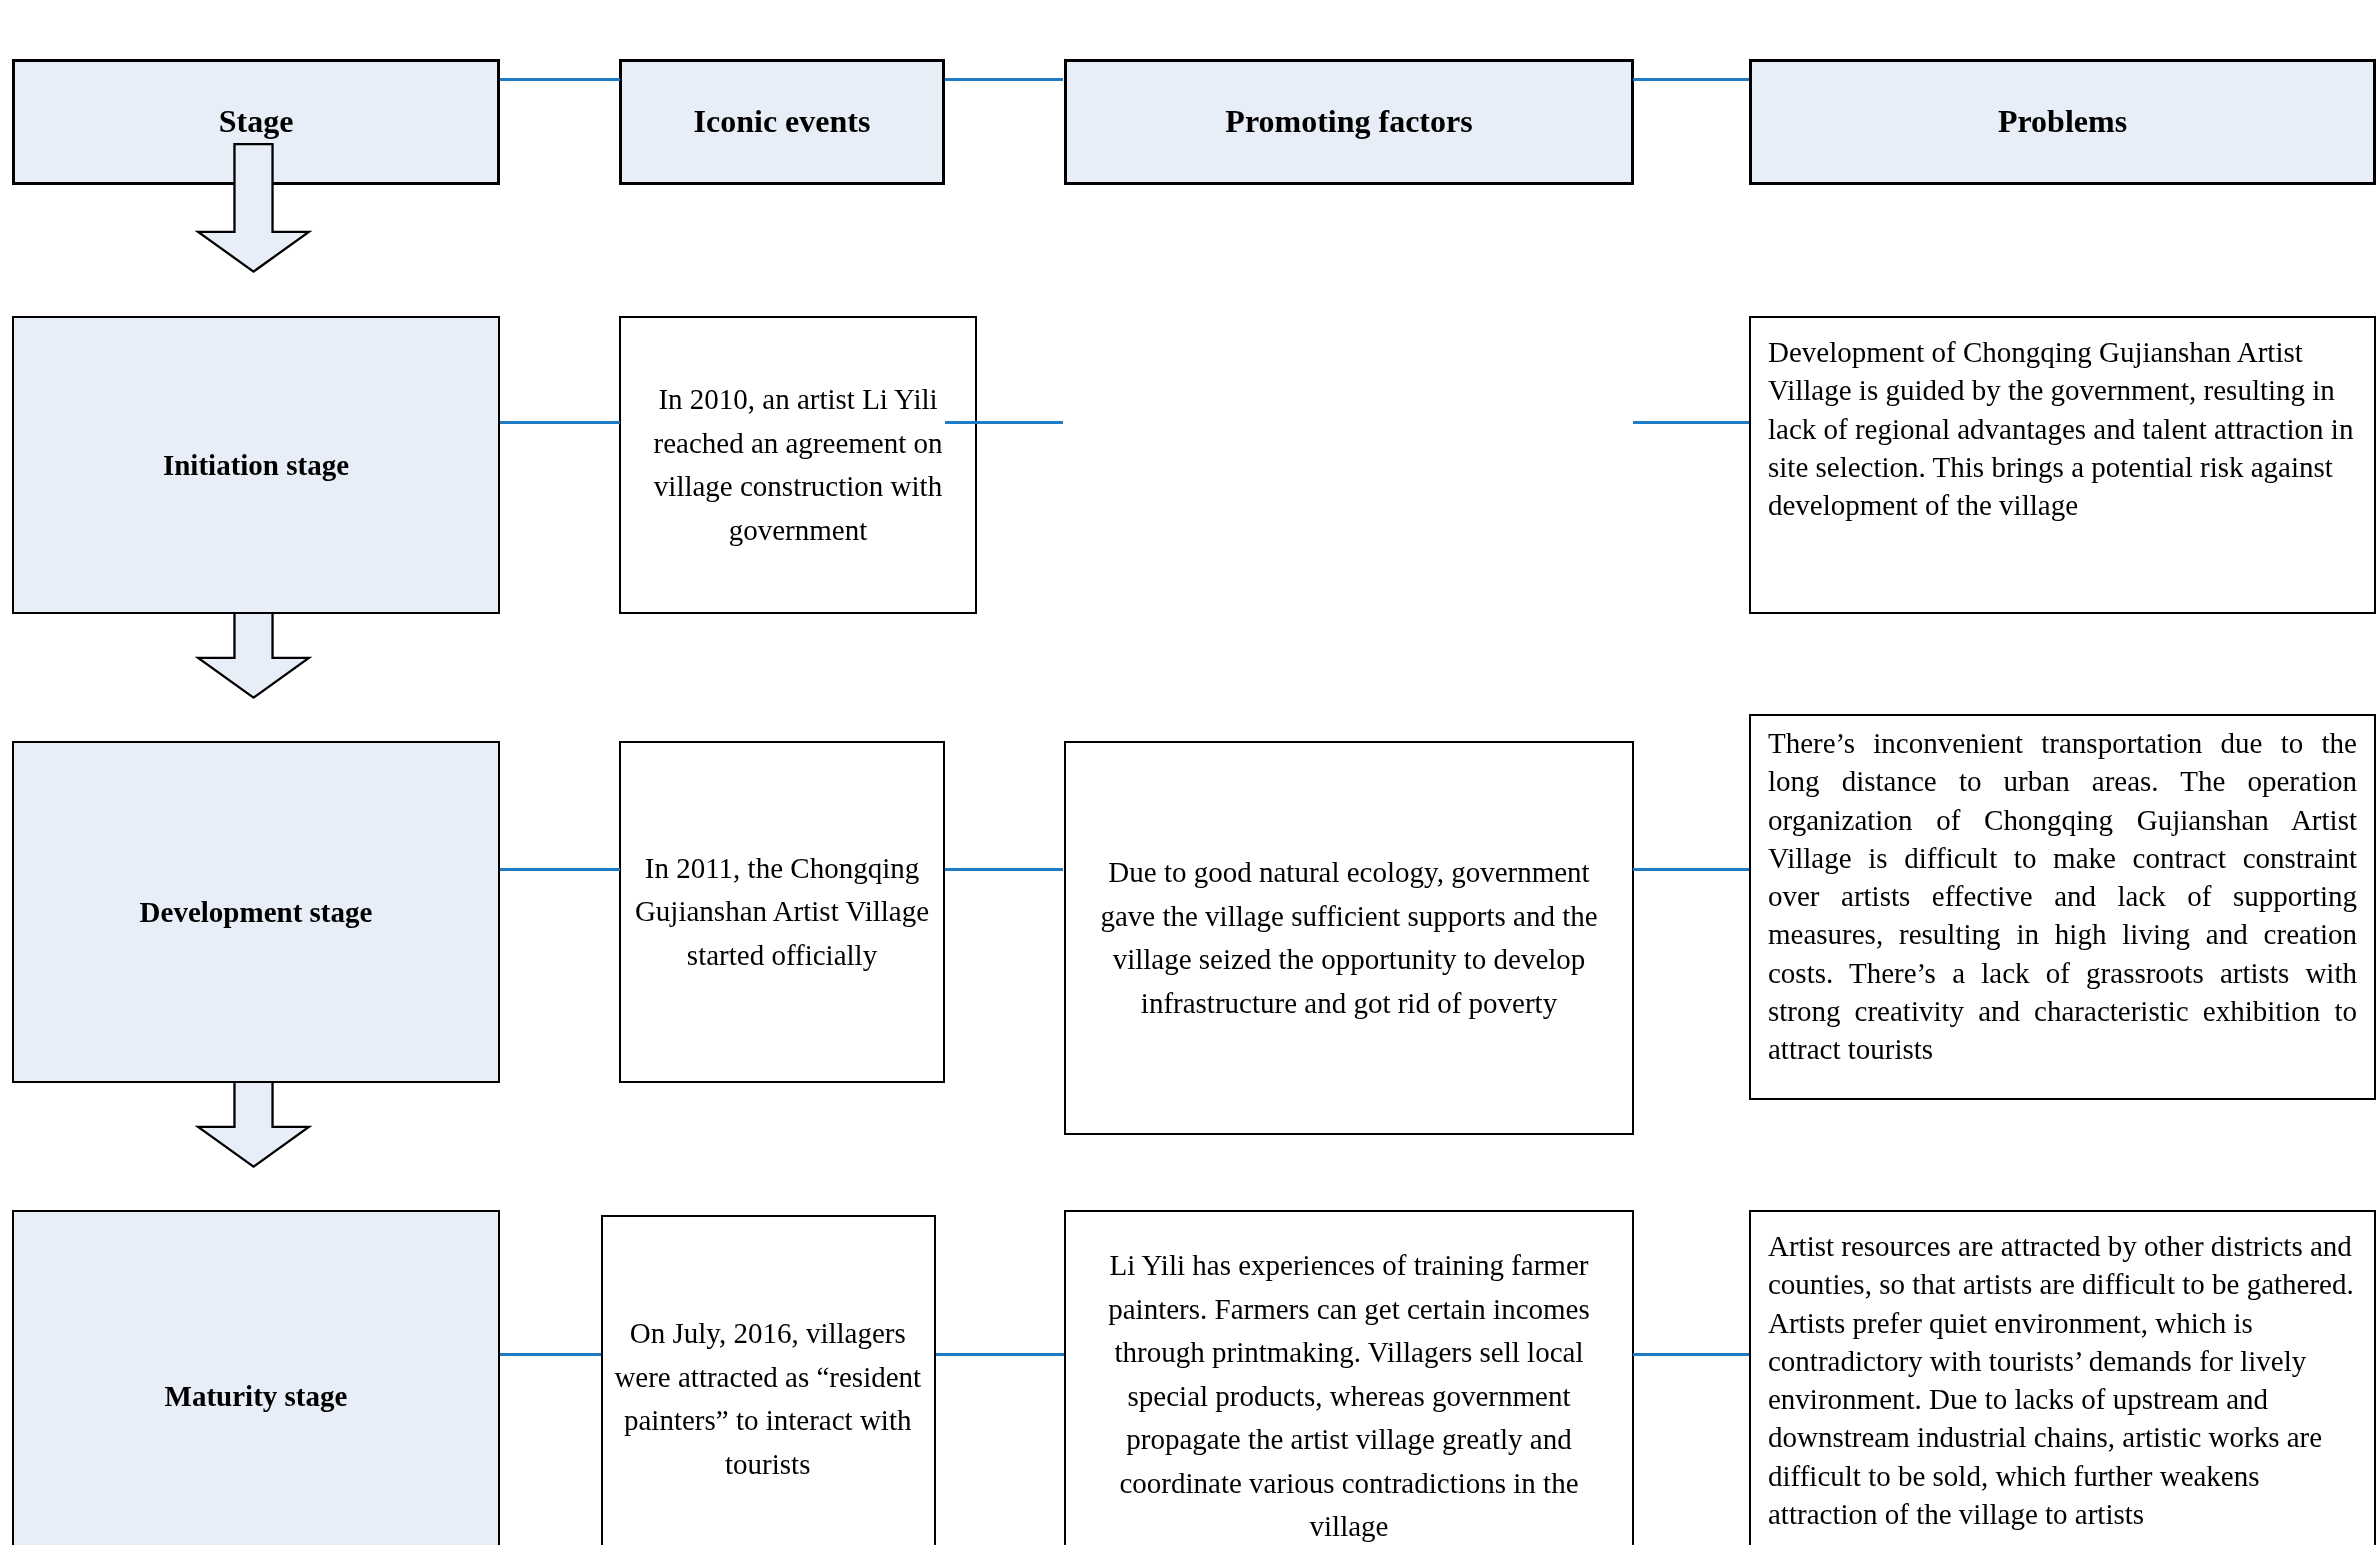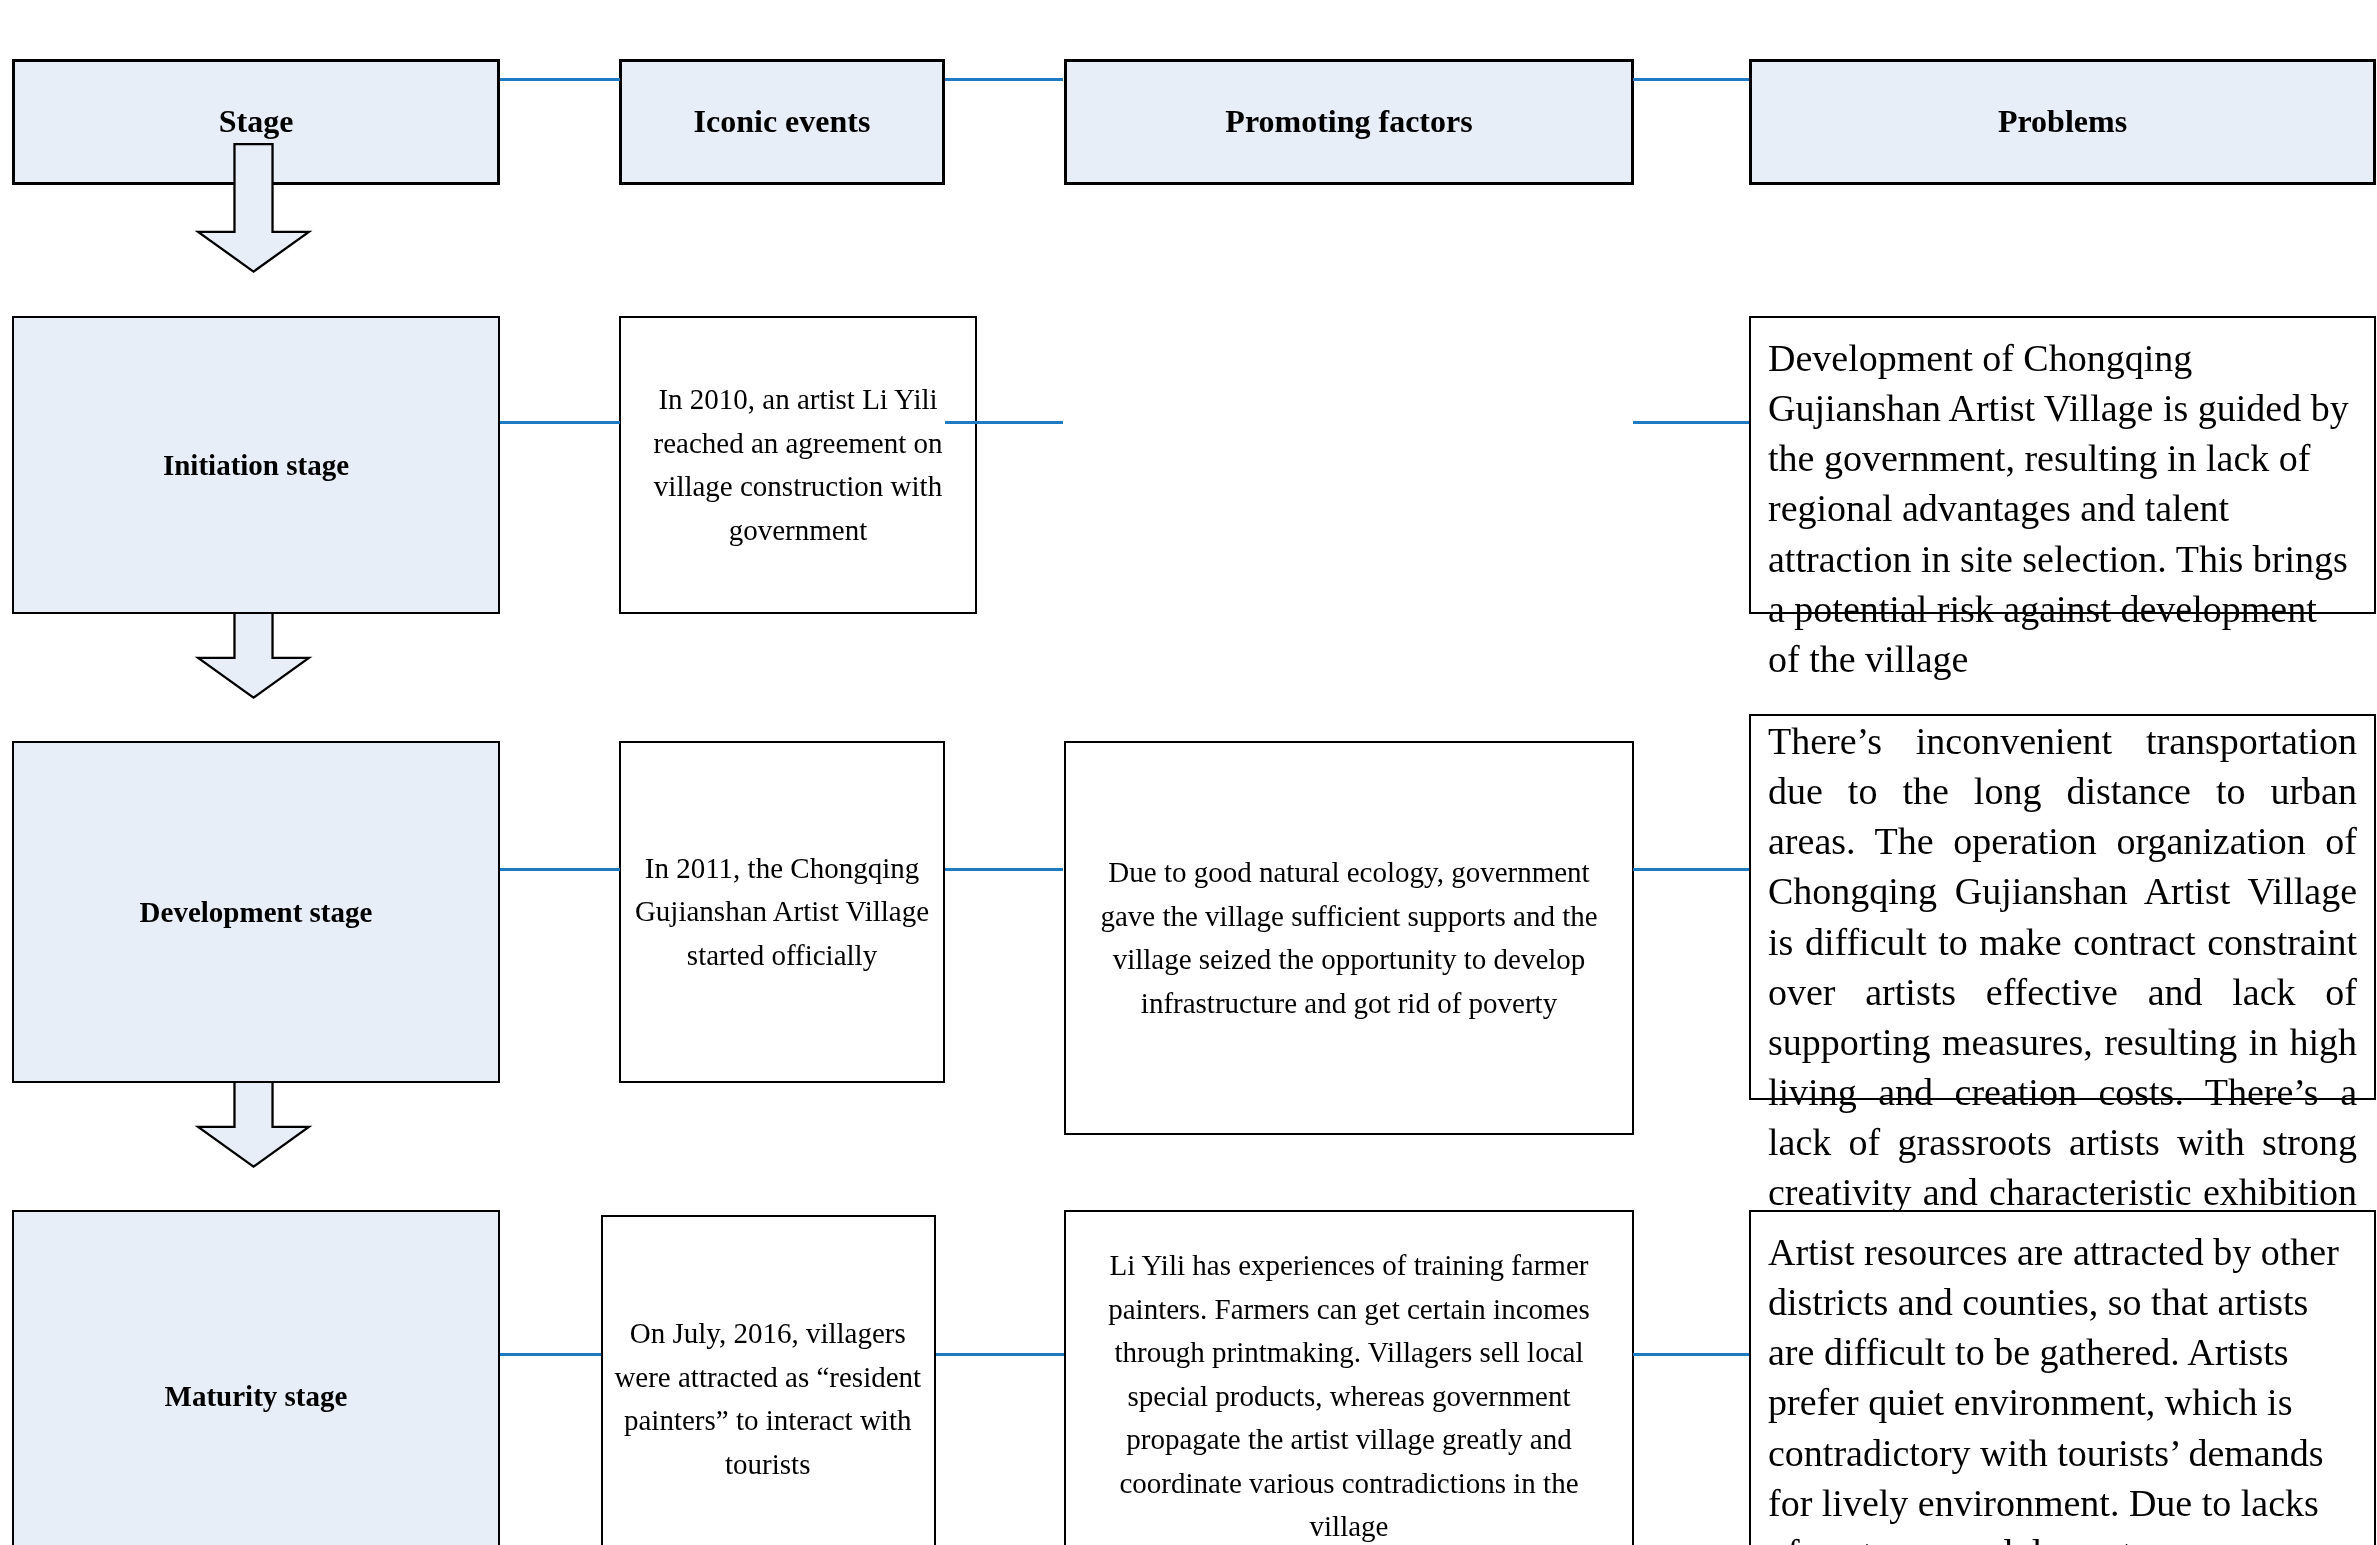--- a/index.html
+++ b/index.html
@@ -34,30 +34,30 @@
     font-size: 29px;
   }
   .cell {
     font-size: 29px;
     line-height: 1.5;
     padding: 5.7px 11.5px;
     flex-direction: column;
   }
   .cell p { margin: 0; }
   .prob {
-    font-size: 38px;
+    font-size: 29px;
     line-height: 1.32;
     align-items: flex-start;
     justify-content: flex-start;
     text-align: left;
     padding: 15px 17px 5.7px 17px;
     font-family: Liberation Serif, serif;
   }
   .prob p { margin: 0; }
-  .prob.just { text-align: justify; padding-top: 0; }
+  .prob.just { text-align: justify; padding-top: 8px; }
   .conn {
     position: absolute;
     height: 3.4px;
     background: #1f7ac4;
   }
   .arrow {
     position: absolute;
     overflow: visible;
   }
   .arrow polygon {

